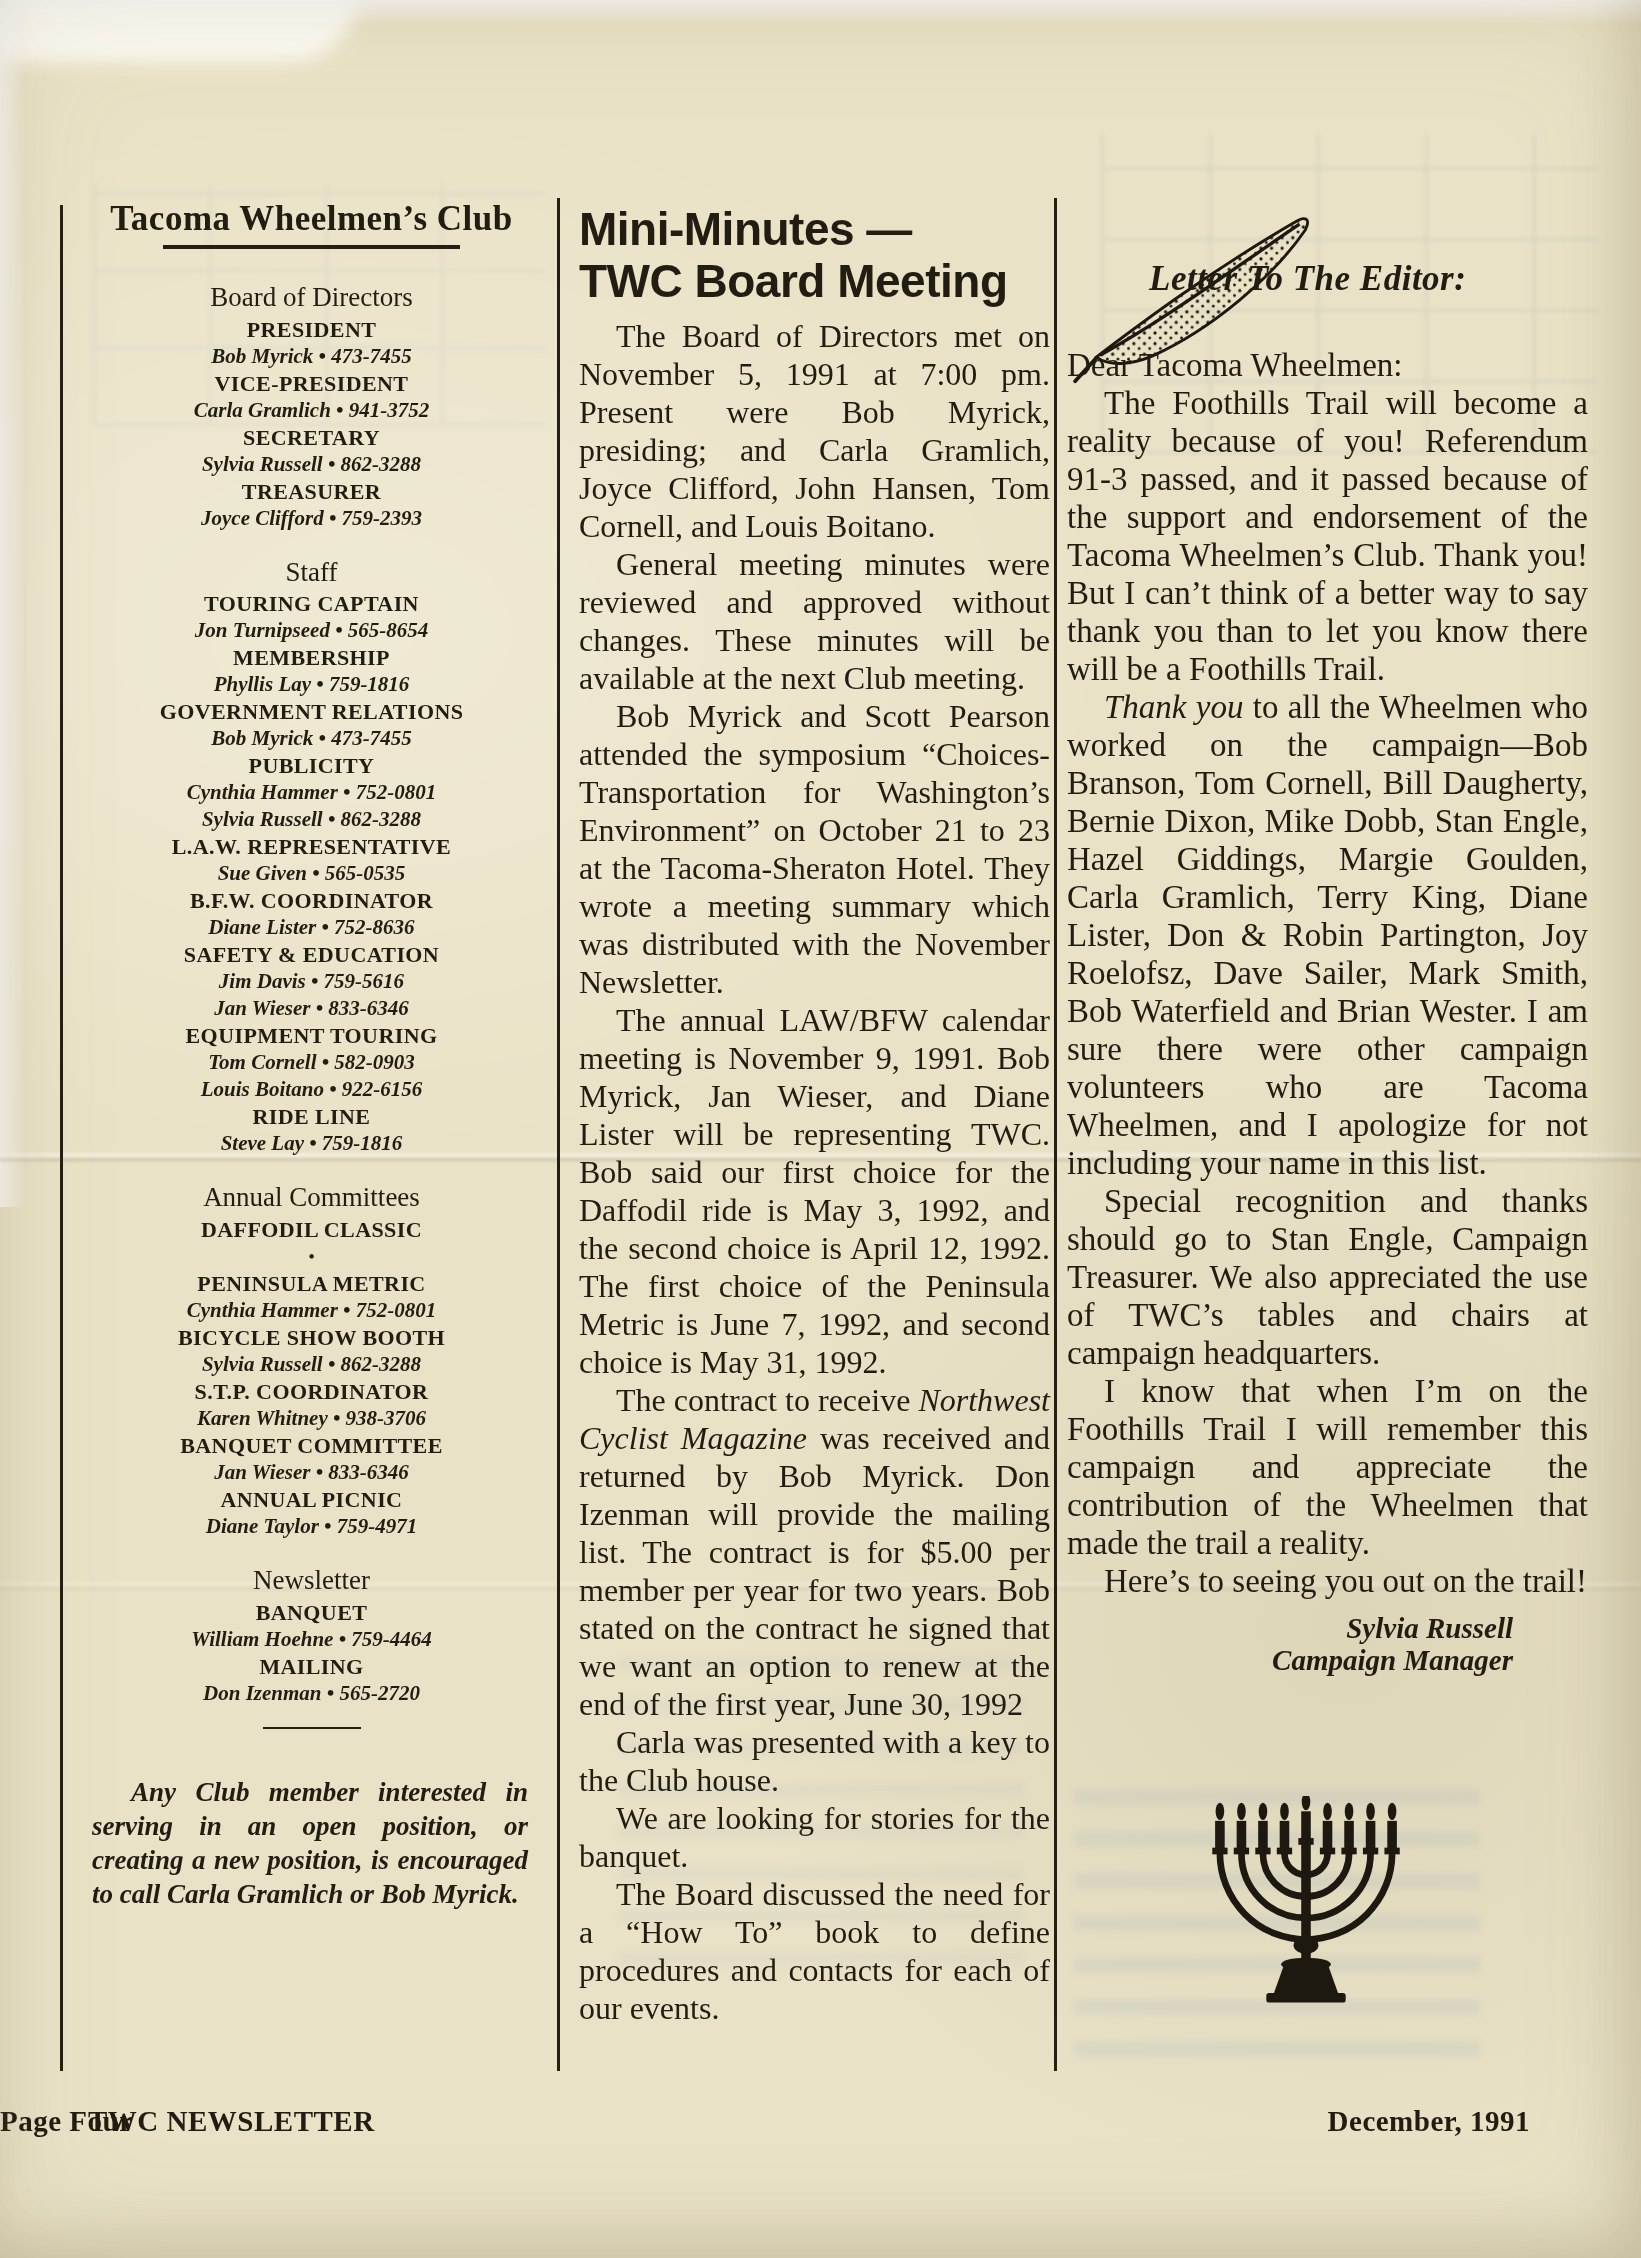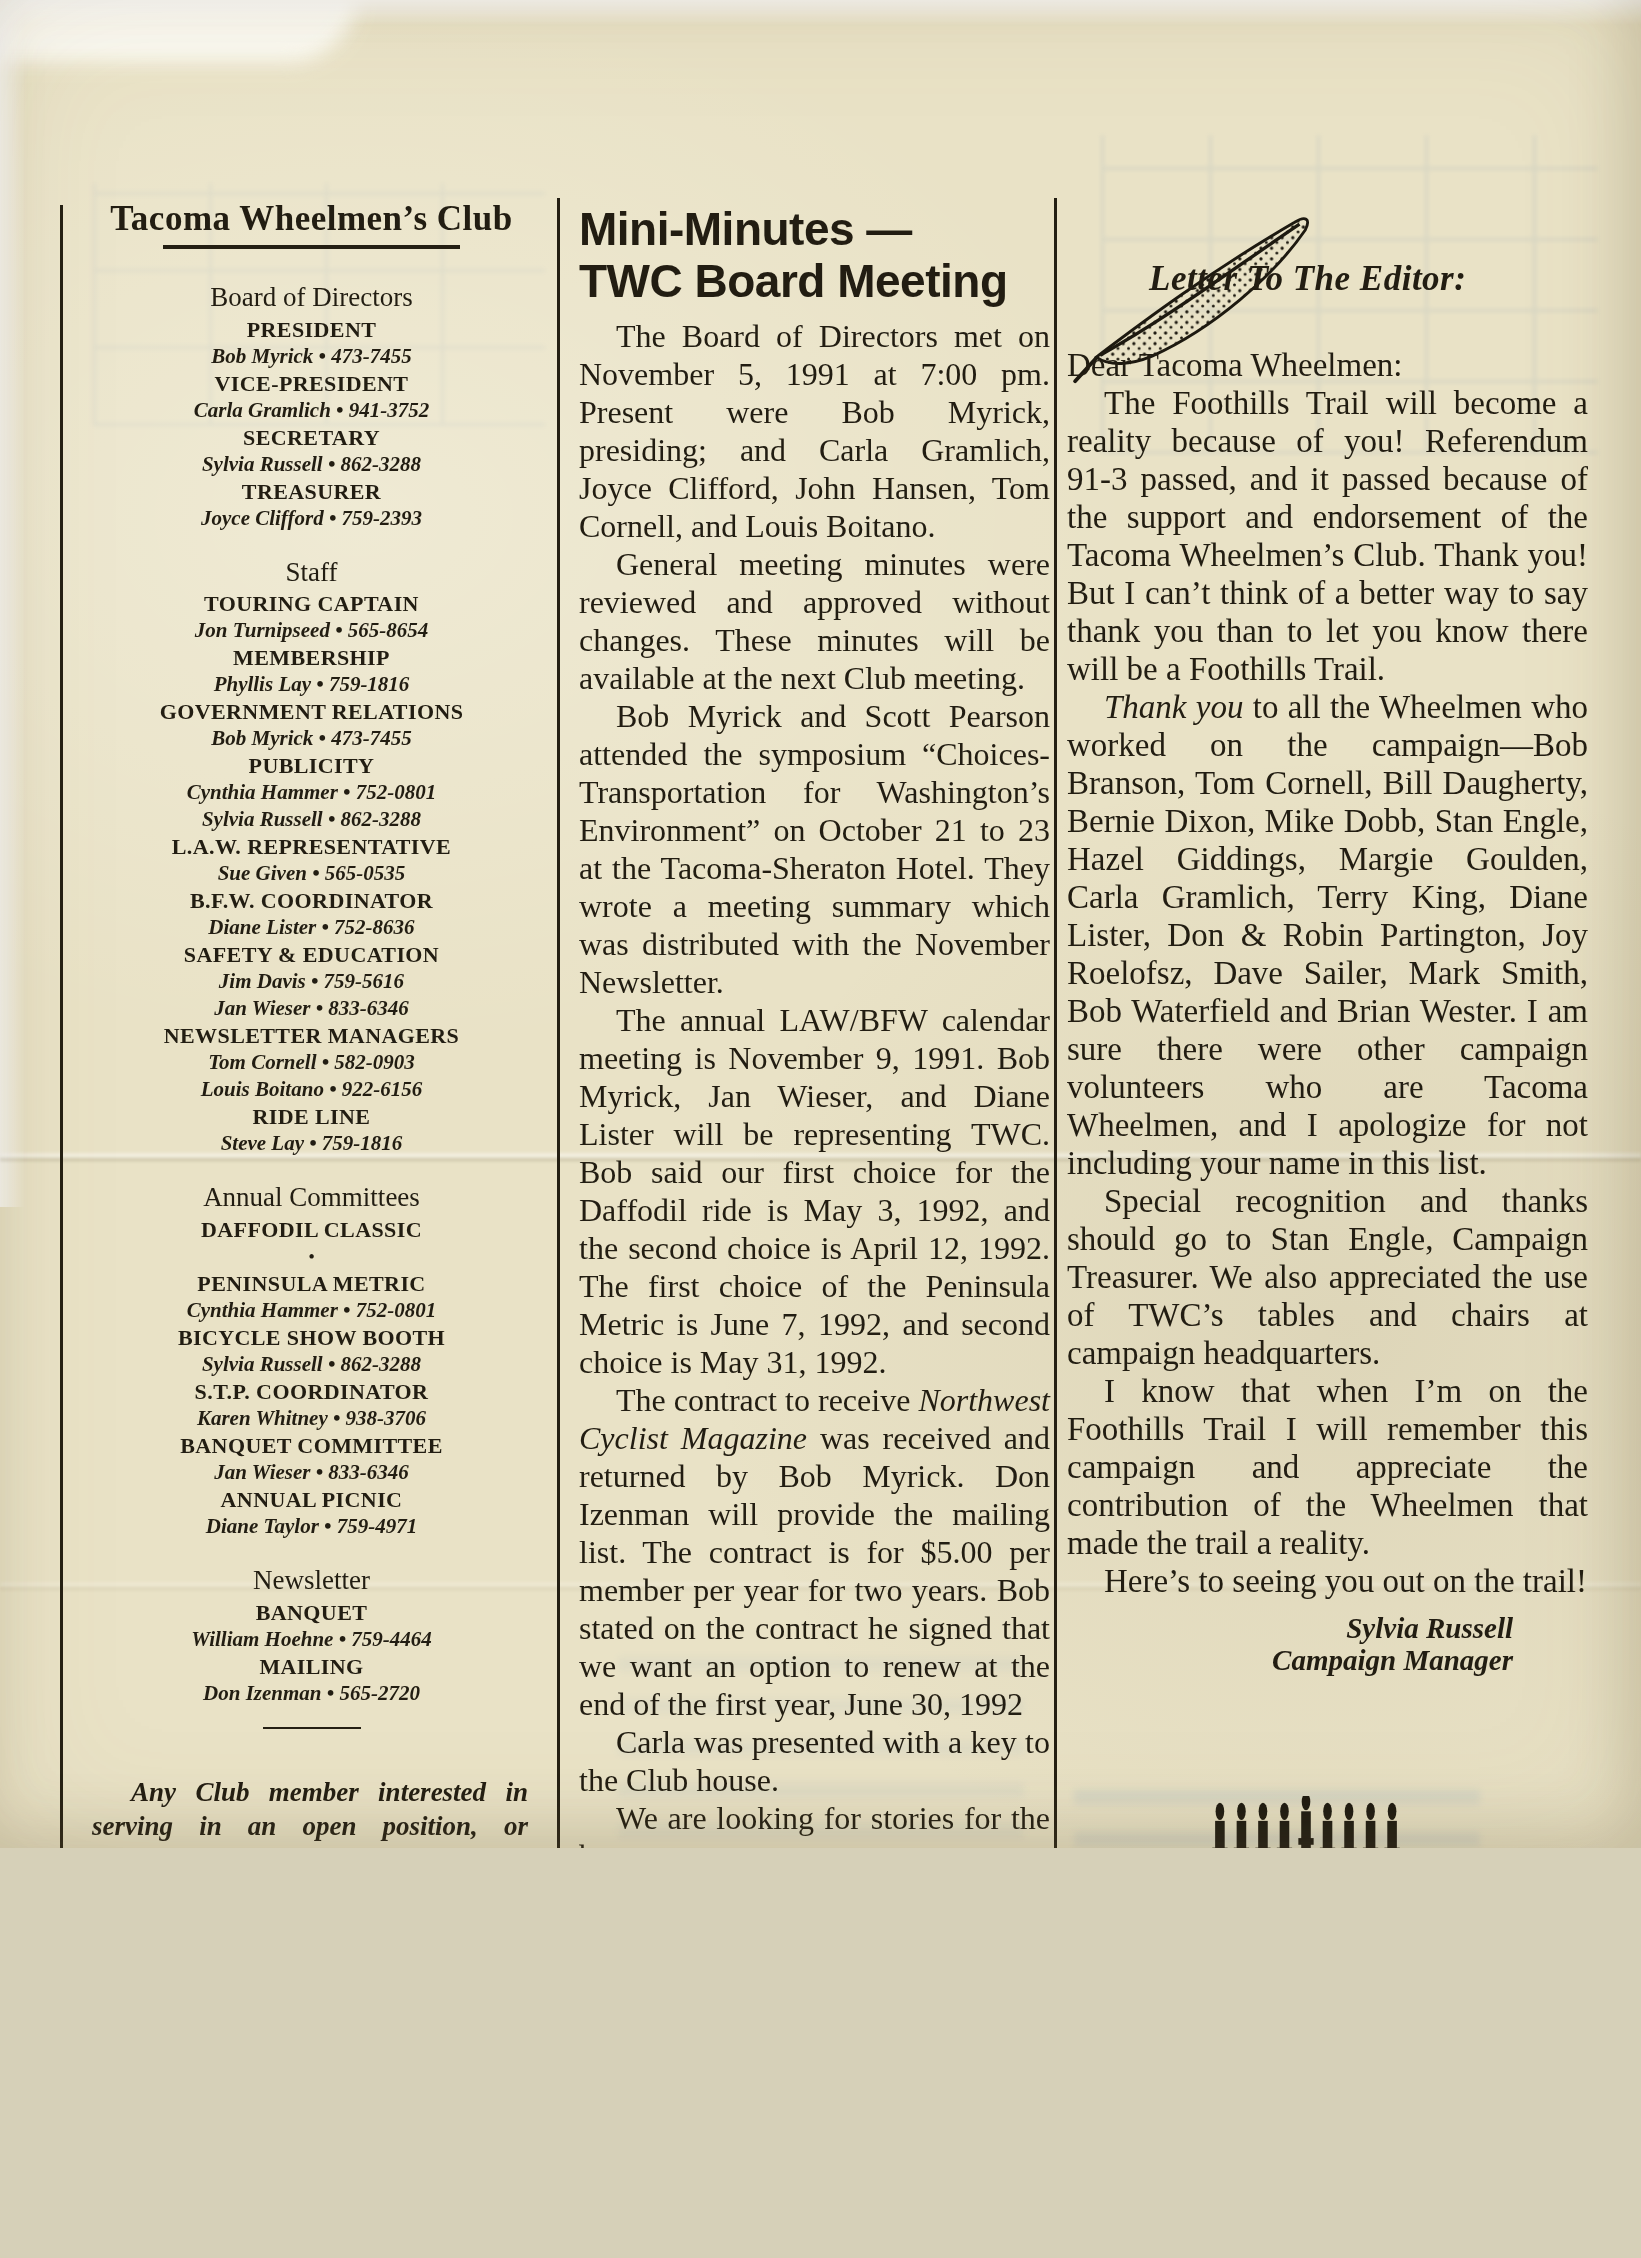--- a/index.html
+++ b/index.html
@@ -1,17 +1,17 @@
 <!DOCTYPE html>
 <html><head>
 <meta charset="utf-8">
 <style>
   html,body{margin:0;padding:0;background:#d6d0b8;}
   .page{
-    position:relative;width:1641px;height:1848px;overflow:hidden;
+    position:relative;width:1641px;height:2258px;overflow:hidden;
     background:
       radial-gradient(1255px 869px at 22% 28%, rgba(255,255,248,.28), transparent 62%),
       radial-gradient(1062px 966px at 82% 72%, rgba(120,104,66,.10), transparent 60%),
       #e9e2c6;
     font-family:"Liberation Serif", serif;
     color:#221d12;
   }
   .page::after{
     content:"";position:absolute;inset:0;pointer-events:none;
     box-shadow: inset -13.5px -15.4px 58px rgba(110,95,58,.22), inset 0 0 135px rgba(128,112,72,.10);
@@ -131,21 +131,21 @@
           <div class="dir-role">PUBLICITY</div>
           <div class="dir-person">Cynthia Hammer • 752-0801</div>
           <div class="dir-person">Sylvia Russell • 862-3288</div>
           <div class="dir-role">L.A.W. REPRESENTATIVE</div>
           <div class="dir-person">Sue Given • 565-0535</div>
           <div class="dir-role">B.F.W. COORDINATOR</div>
           <div class="dir-person">Diane Lister • 752-8636</div>
           <div class="dir-role">SAFETY &amp; EDUCATION</div>
           <div class="dir-person">Jim Davis • 759-5616</div>
           <div class="dir-person">Jan Wieser • 833-6346</div>
-          <div class="dir-role">NEWSLETTER MANAGERS</div>
+          <div class="dir-role">EQUIPMENT TOURING</div>
           <div class="dir-person">Tom Cornell • 582-0903</div>
           <div class="dir-person">Louis Boitano • 922-6156</div>
           <div class="dir-role">RIDE LINE</div>
           <div class="dir-person">Steve Lay • 759-1816</div>
         </div>
         <div class="dir-section">
           <div class="dir-heading">Annual Committees</div>
           <div class="dir-role">DAFFODIL CLASSIC</div>
           <div class="dir-dot">•</div>
           <div class="dir-role">PENINSULA METRIC</div>

